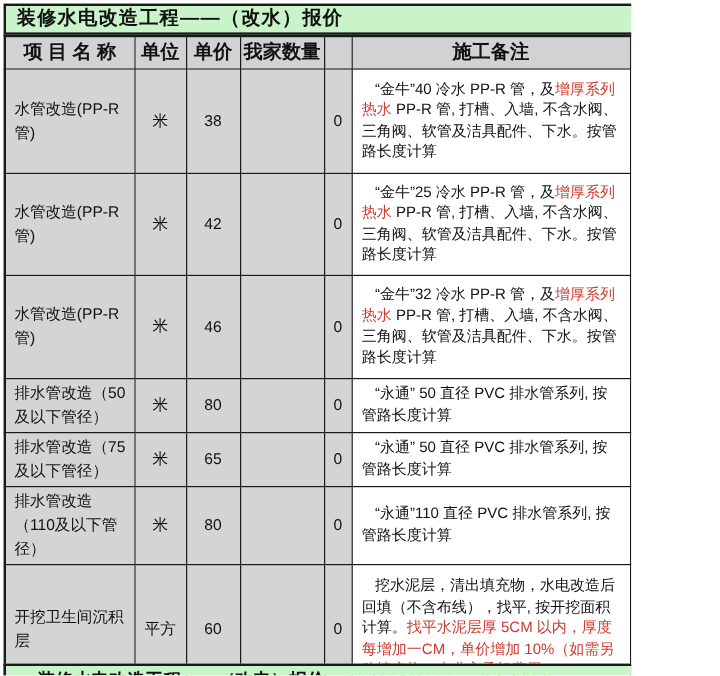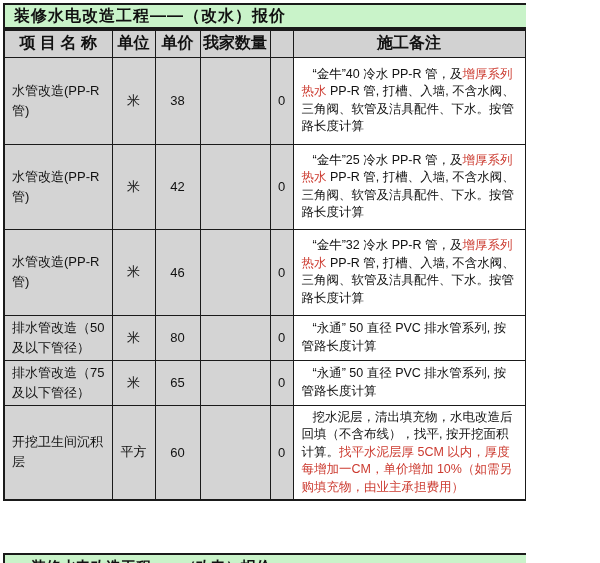--- a/index.html
+++ b/index.html
@@ -184,20 +184,31 @@
           <td class="c-unit">米</td>
           <td class="c-price">65</td>
           <td class="c-qty"></td>
           <td class="c-zero">0</td>
           <td class="c-note">
             <div class="note"><span class="">“永通” 50 直径 PVC 排水管系列, 按管路长度计算</span></div>
           </td>
           <td class="c-ann"></td>
         </tr>
         <tr>
+          <td class="c-name">排水管改造（110及以下管径）</td>
+          <td class="c-unit">米</td>
+          <td class="c-price">80</td>
+          <td class="c-qty"></td>
+          <td class="c-zero">0</td>
+          <td class="c-note">
+            <div class="note"><span class="">“永通”110 直径 PVC 排水管系列, 按管路长度计算</span></div>
+          </td>
+          <td class="c-ann"></td>
+        </tr>
+        <tr>
           <td class="c-name">开挖卫生间沉积层</td>
           <td class="c-unit">平方</td>
           <td class="c-price">60</td>
           <td class="c-qty"></td>
           <td class="c-zero">0</td>
           <td class="c-note">
             <div class="note"><span class="">挖水泥层，清出填充物，水电改造后回填（不含布线），找平, 按开挖面积计算。</span><span class="red">找平水泥层厚 5CM 以内，厚度每增加一CM，单价增加 10%（如需另购填充物，由业主承担费用）</span></div>
           </td>
           <td class="c-ann"></td>
         </tr>

